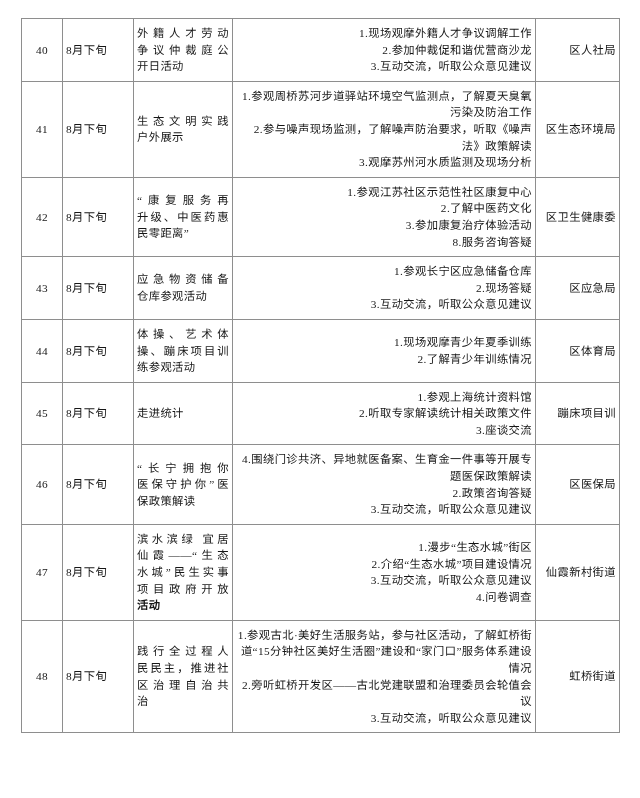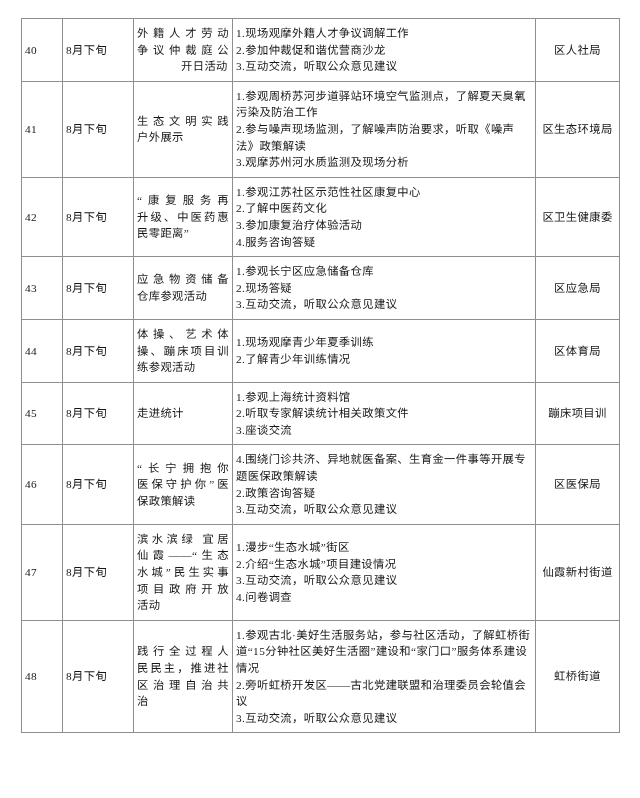--- a/index.html
+++ b/index.html
@@ -46,21 +46,21 @@
     letter-spacing: 0.4px;
   }
   
   col.c-no    { width: 41px; }
   col.c-time  { width: 71px; }
   col.c-name  { width: 99px; }
   col.c-desc  { width: 303px; }
   col.c-org   { width: 84px; }
 
   td.cell-no {
-    text-align: left;
+    text-align: center;
     font-family: "Liberation Serif", "DejaVu Serif", serif;
     font-size: 12px;
     letter-spacing: 0;
   }
   td.cell-time {
     text-align: left;
     white-space: nowrap;
     letter-spacing: 1.1px;
   }
   td.cell-name {
@@ -68,27 +68,27 @@
     text-align-last: justify;
     padding-left: 6px;
     padding-right: 6px;
     letter-spacing: 0.2px;
   }
   td.cell-name.center-name {
     text-align: center;
     text-align-last: center;
   }
   td.cell-desc {
-    text-align: left;
+    text-align: right;
     padding-left: 5px;
     padding-right: 4px;
     letter-spacing: 0.15px;
   }
   td.cell-org {
-    text-align: center;
+    text-align: right;
     white-space: nowrap;
     letter-spacing: 0.2px;
   }
   .desc-line {
     display: block;
     white-space: normal;
   }
   .name-line {
     display: block;
   }
@@ -106,21 +106,21 @@
         <col class="c-desc">
         <col class="c-org">
       </colgroup>
       <tbody id="tbody">
           <tr>
             <td class="cell-no">40</td>
             <td class="cell-time">8月下旬</td>
             <td class="cell-name">
               <span class="name-line">外籍人才劳动</span>
               <span class="name-line">争议仲裁庭公</span>
-              <span class="name-line" style="text-align-last: left; margin-left: 44px;">开日活动</span>
+              <span class="name-line" style="text-align-last: left;">开日活动</span>
             </td>
             <td class="cell-desc">
               <span class="desc-line">1.现场观摩外籍人才争议调解工作</span>
               <span class="desc-line">2.参加仲裁促和谐优营商沙龙</span>
               <span class="desc-line">3.互动交流，听取公众意见建议</span>
             </td>
             <td class="cell-org">区人社局</td>
           </tr>
           <tr>
             <td class="cell-no">41</td>
@@ -141,21 +141,21 @@
             <td class="cell-time">8月下旬</td>
             <td class="cell-name">
               <span class="name-line">“康复服务再</span>
               <span class="name-line">升级、中医药惠</span>
               <span class="name-line" style="text-align-last: left;">民零距离”</span>
             </td>
             <td class="cell-desc">
               <span class="desc-line">1.参观江苏社区示范性社区康复中心</span>
               <span class="desc-line">2.了解中医药文化</span>
               <span class="desc-line">3.参加康复治疗体验活动</span>
-              <span class="desc-line">4.服务咨询答疑</span>
+              <span class="desc-line">8.服务咨询答疑</span>
             </td>
             <td class="cell-org">区卫生健康委</td>
           </tr>
           <tr>
             <td class="cell-no">43</td>
             <td class="cell-time">8月下旬</td>
             <td class="cell-name">
               <span class="name-line">应急物资储备</span>
               <span class="name-line" style="text-align-last: left;">仓库参观活动</span>
             </td>
@@ -209,21 +209,21 @@
             <td class="cell-org">区医保局</td>
           </tr>
           <tr>
             <td class="cell-no">47</td>
             <td class="cell-time">8月下旬</td>
             <td class="cell-name">
               <span class="name-line">滨水滨绿 宜居</span>
               <span class="name-line">仙霞——“生态</span>
               <span class="name-line">水城”民生实事</span>
               <span class="name-line">项目政府开放</span>
-              <span class="name-line" style="text-align-last: left;">活动</span>
+              <span class="name-line" style="text-align-last: left; font-weight: bold;">活动</span>
             </td>
             <td class="cell-desc">
               <span class="desc-line">1.漫步“生态水城”街区</span>
               <span class="desc-line">2.介绍“生态水城”项目建设情况</span>
               <span class="desc-line">3.互动交流，听取公众意见建议</span>
               <span class="desc-line">4.问卷调查</span>
             </td>
             <td class="cell-org">仙霞新村街道</td>
           </tr>
           <tr>

